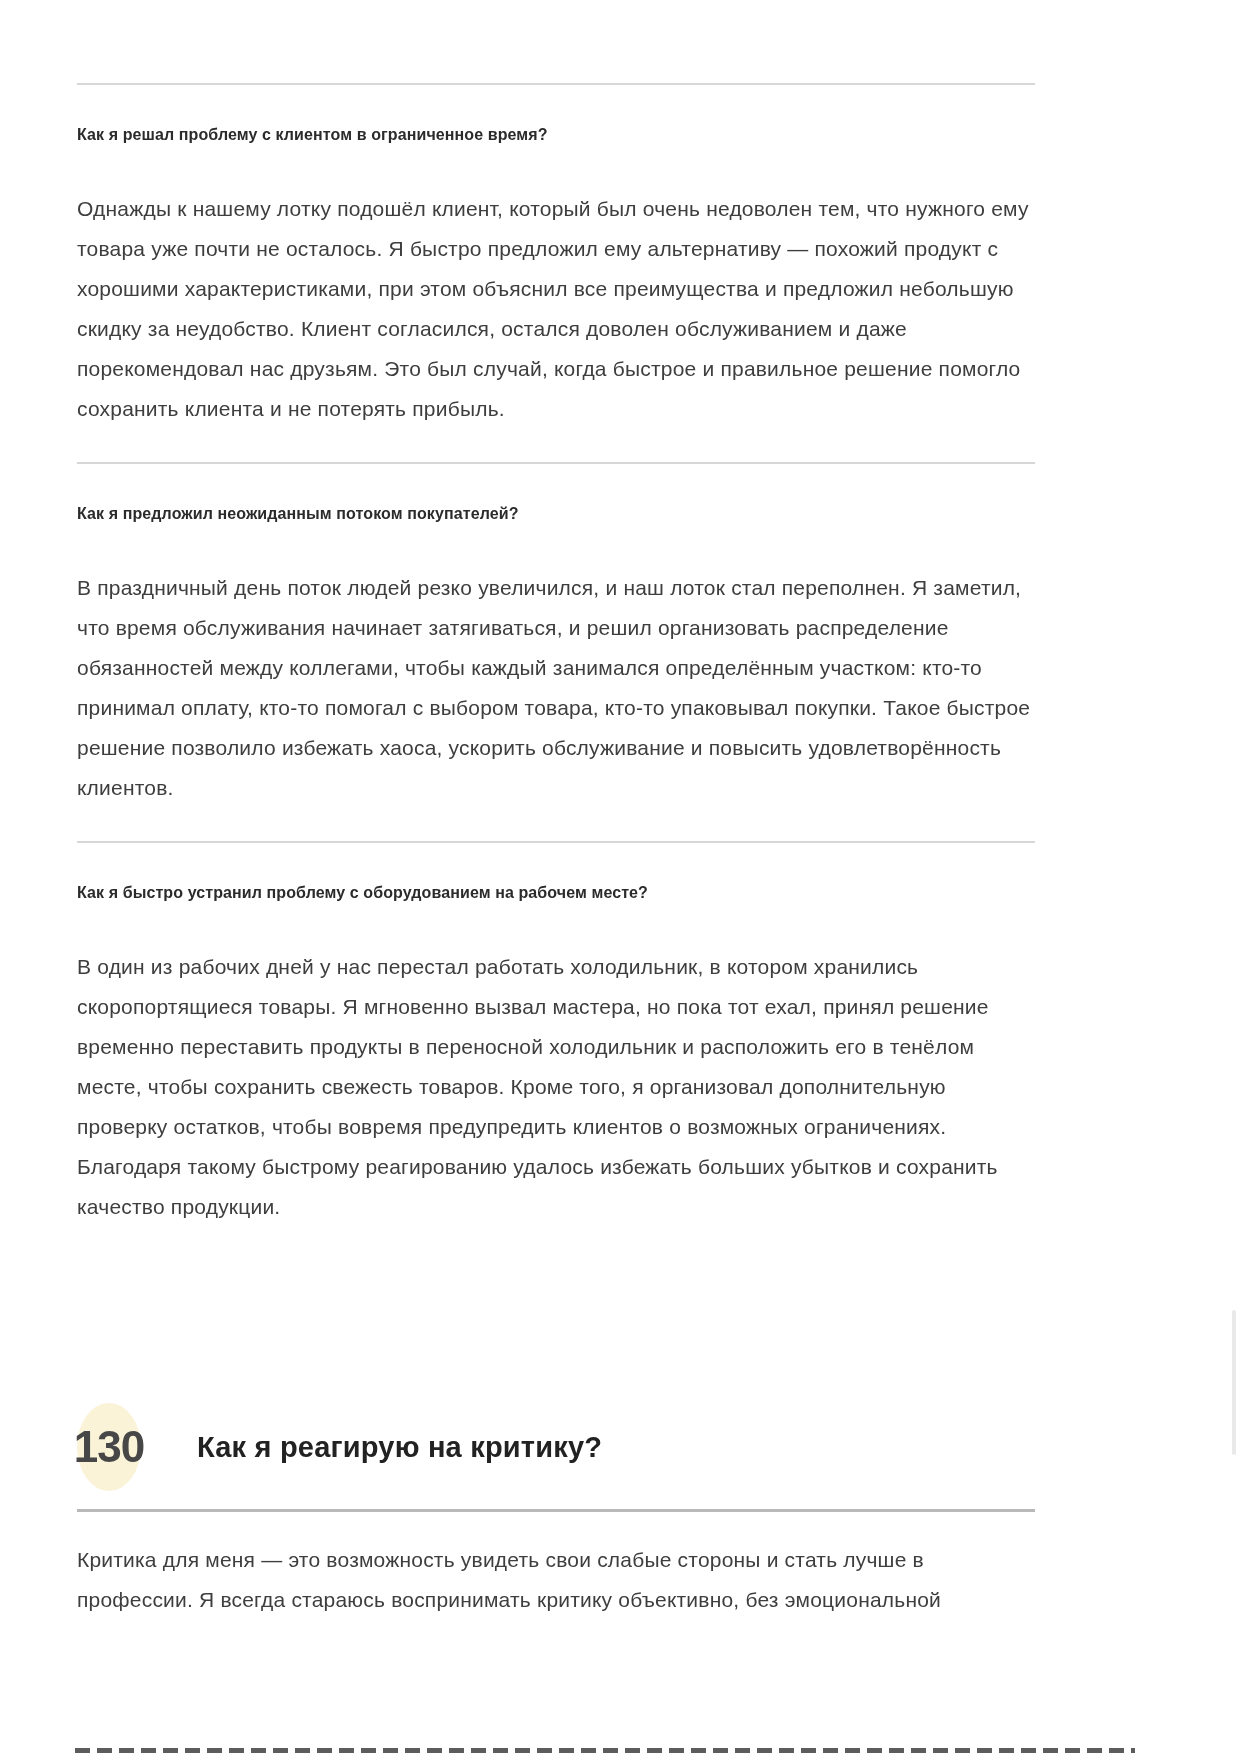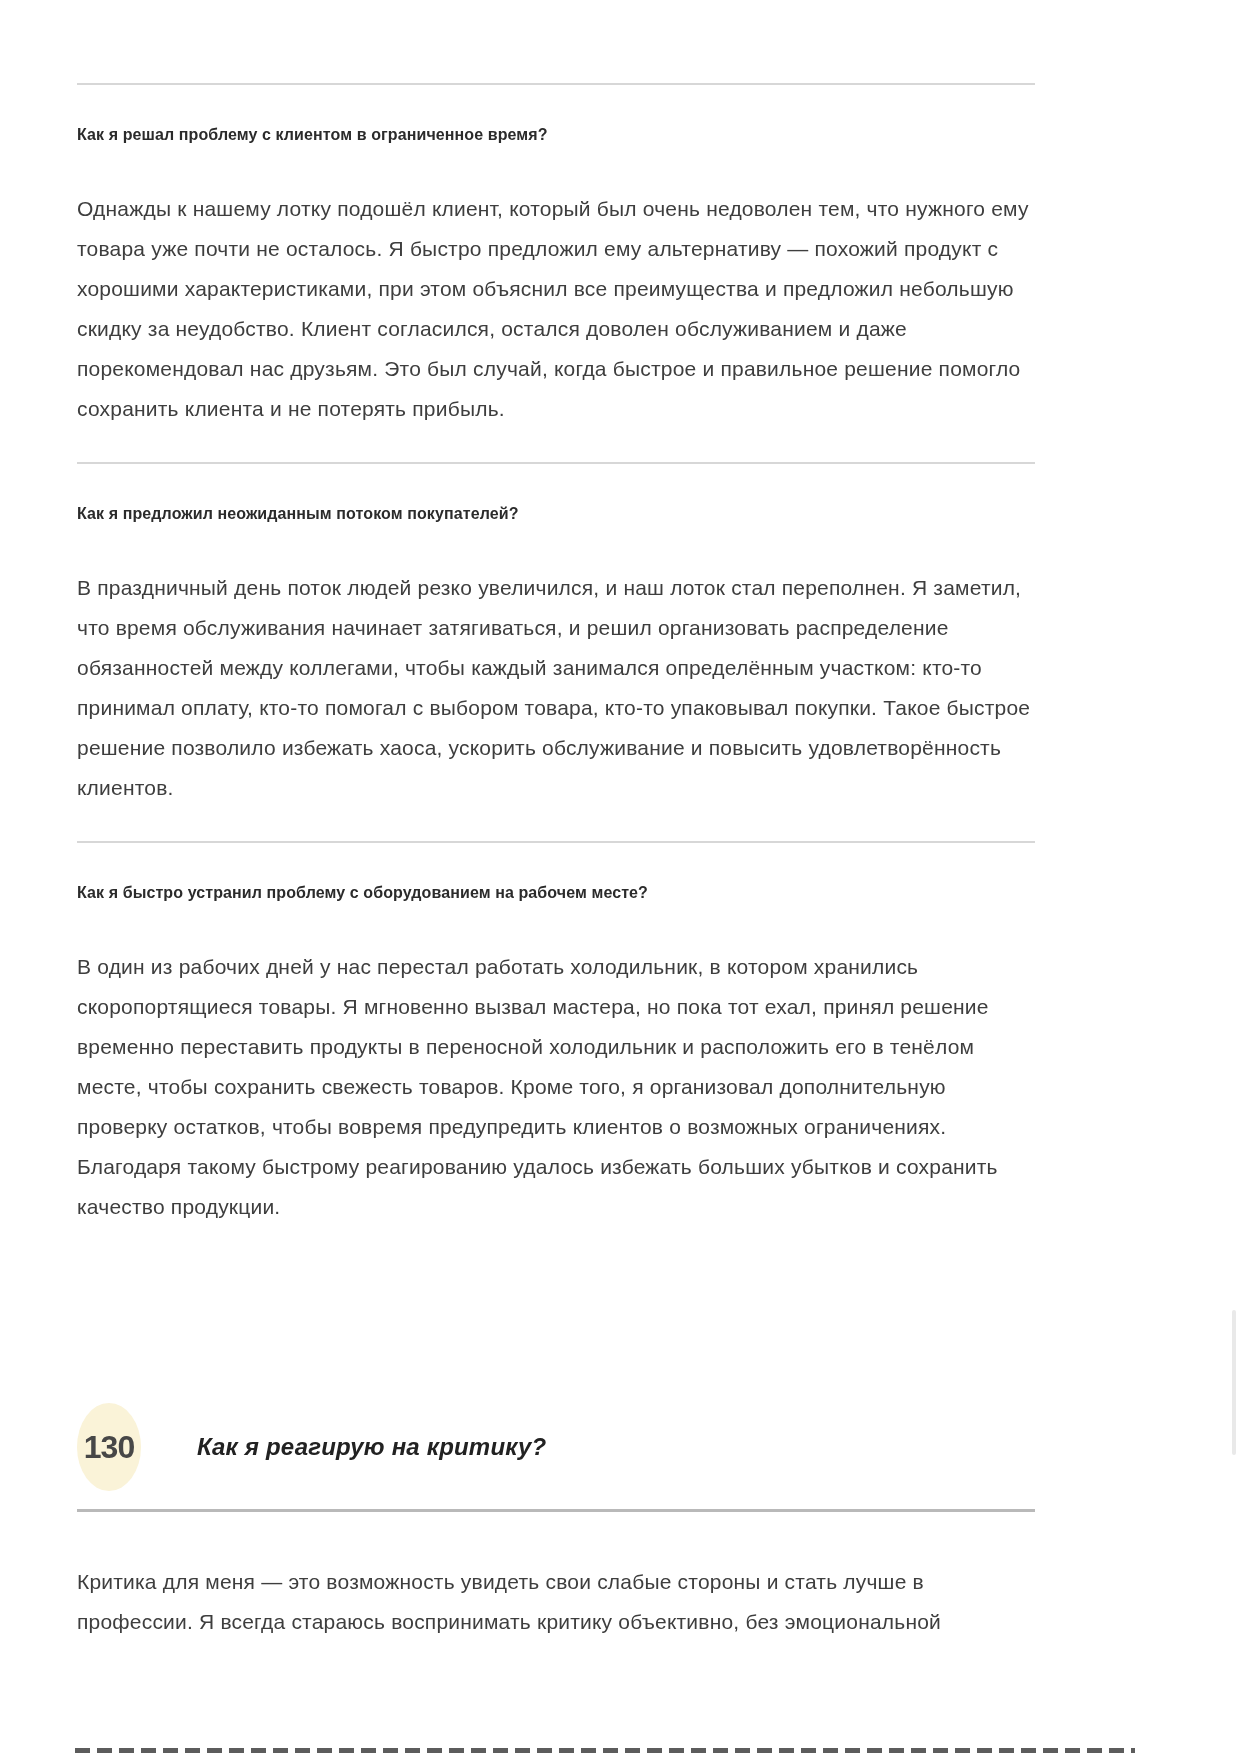--- a/index.html
+++ b/index.html
@@ -52,41 +52,40 @@
   }
   .chapter-badge {
     flex: 0 0 auto;
     width: 64px;
     height: 88px;
     border-radius: 50%;
     background: #faf3d8;
     display: flex;
     align-items: center;
     justify-content: center;
-    font-size: 32px;
+    font-size: 44px;
     font-weight: bold;
     color: #474747;
     letter-spacing: -1px;
   }
   .chapter-title {
-    font-size: 24px;
+    font-size: 29px;
     font-weight: bold;
     color: #222222;
     margin: 0 0 0 56px;
     letter-spacing: 0.2px;
-    font-style: italic;
   }
   .chapter-divider {
     border: none;
     border-top: 3px solid #b9b9b9;
     margin: 18px 0 0 0;
     width: 958px;
   }
   .chapter-body {
-    margin-top: 50px;
+    margin-top: 28px;
   }
   .clipped-next-line {
     position: absolute;
     left: 75px;
     bottom: 0;
     width: 1060px;
     height: 5px;
     background: repeating-linear-gradient(90deg,
       #4a4a4a 0px, #4a4a4a 15px,
       rgba(0,0,0,0) 15px, rgba(0,0,0,0) 22px);

